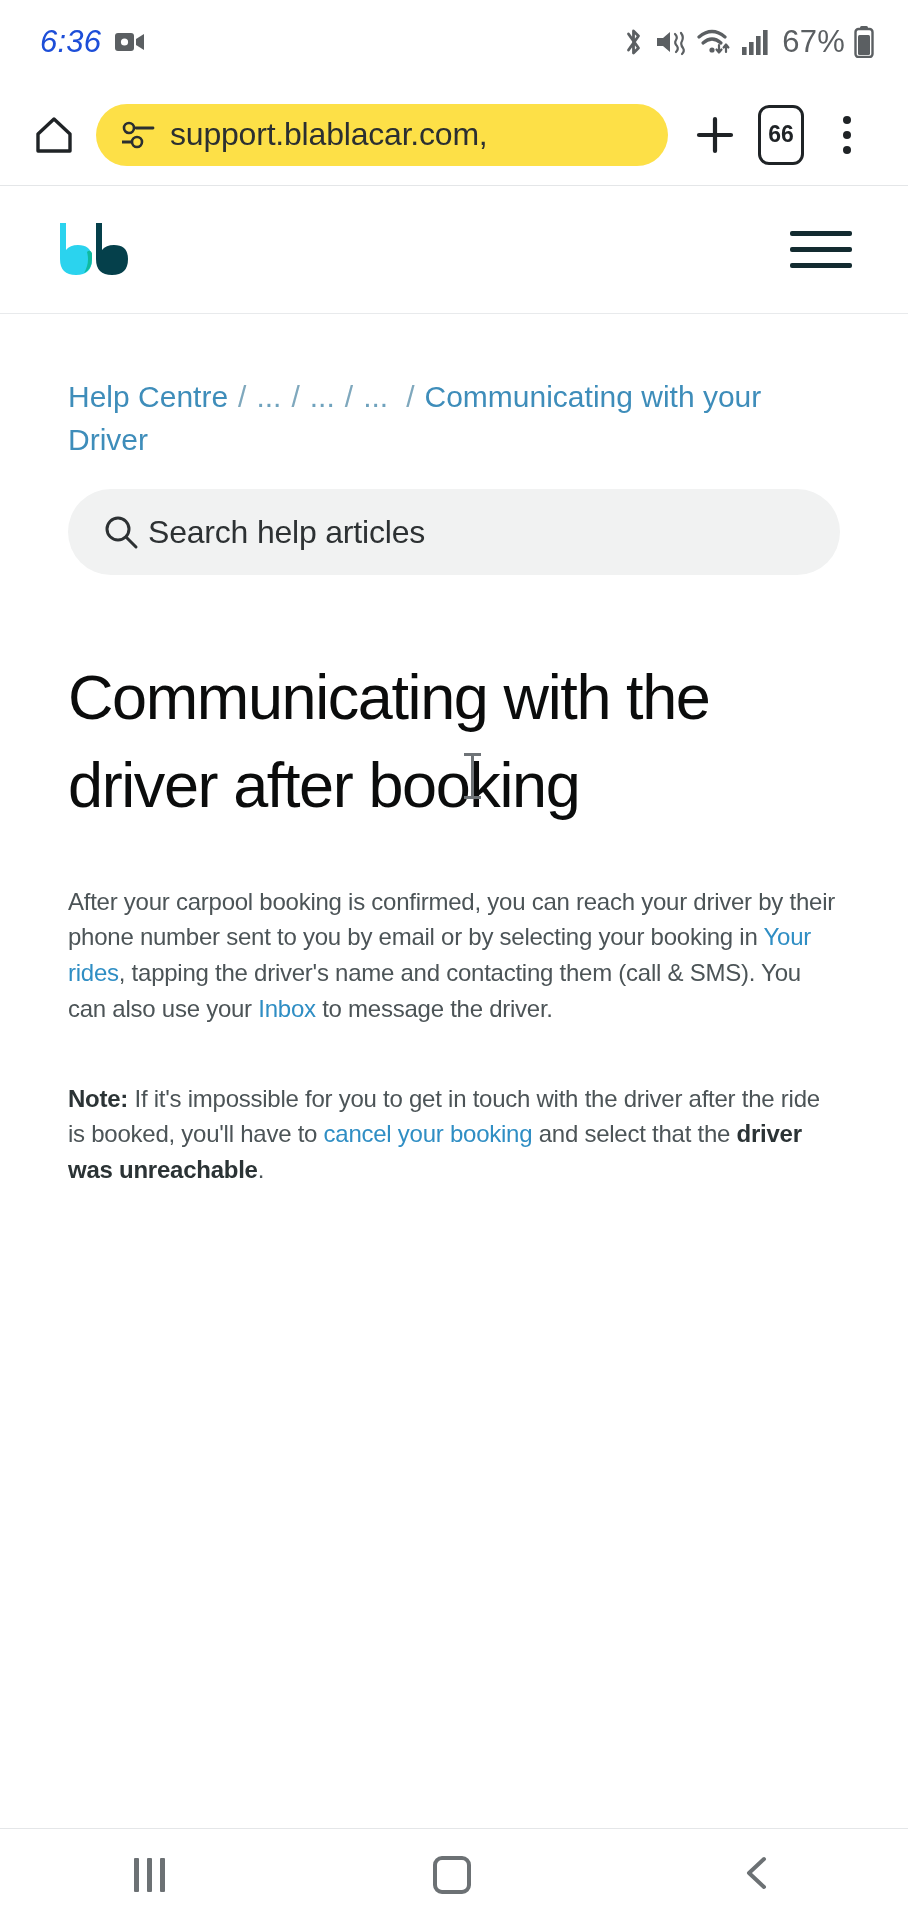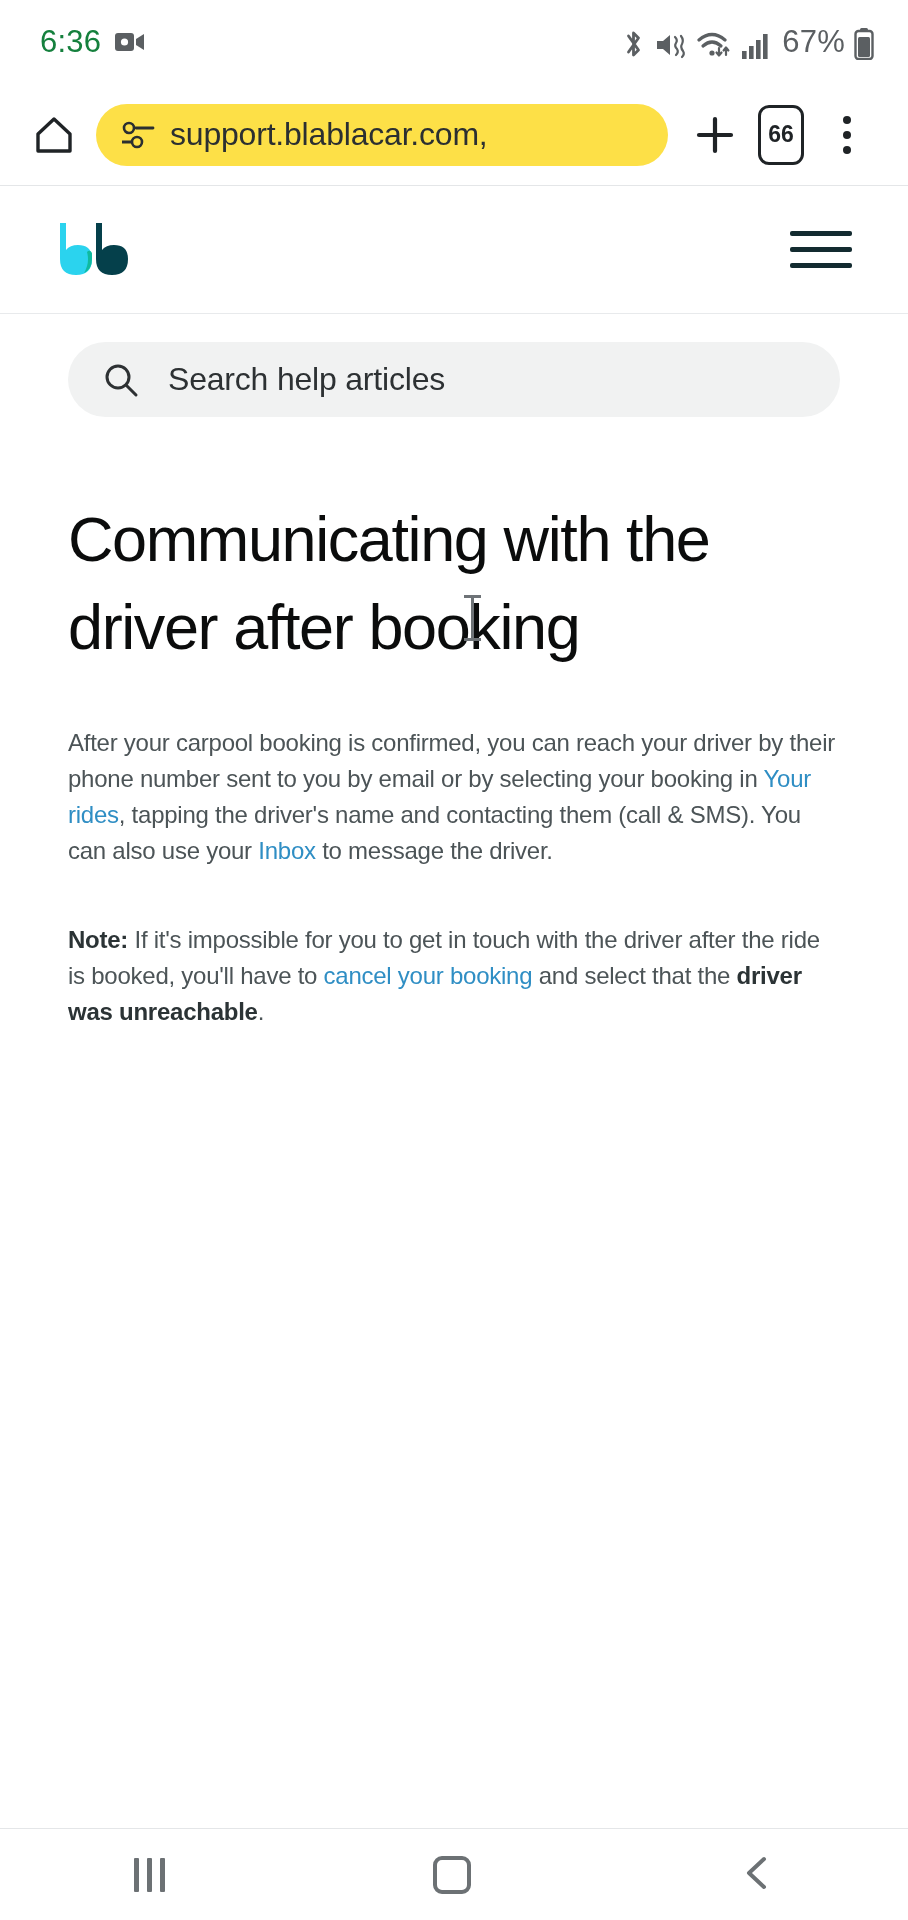--- a/index.html
+++ b/index.html
@@ -11,23 +11,23 @@
   }
 
   
   .statusbar{
     height:84px; width:100%;
     display:flex; align-items:center;
     padding:0 34px 0 40px;
     background:#ffffff;
   }
   .sb-left{ display:flex; align-items:center; gap:14px; }
-  .sb-time{ font-size:31px; color:#15803d; letter-spacing:.2px; }
+  .sb-time{ font-size:31px; color:#1d4ed8; letter-spacing:.2px;font-style:italic; }
   .sb-spacer{ flex:1; }
-  .sb-right{ display:flex; align-items:flex-end; gap:9px; }
+  .sb-right{ display:flex; align-items:center; gap:9px; }
   .sb-batt-text{ font-size:31px; color:#5b5f62; margin-left:5px; letter-spacing:.2px; }
   .ico{ display:inline-flex; align-items:center; justify-content:center; }
 
   
   .browserbar{
     height:102px; width:100%;
     display:flex; align-items:center;
     padding:0 28px 0 22px;
     background:#ffffff;
     border-bottom:1px solid #e4e6e8;
@@ -72,22 +72,22 @@
     font-size:30px; line-height:1.42;
     color:#5a96b8;
   }
   .breadcrumb a{ color:#3e8dba; text-decoration:none; }
   .breadcrumb .sep{ color:#7fa8bd; margin:0 10px; }
   .breadcrumb .dots{ color:#6fa2bd; }
   .breadcrumb .bc-indent{ margin-left:18px; }
 
   .searchwrap{ padding:28px 68px 0 68px; }
   .searchbar{
-    height:75px; background:#f1f2f2; border-radius:44px;
-    display:flex; align-items:center; gap:28px; padding:4px 34px;
+    height:86px; background:#f1f2f2; border-radius:44px;
+    display:flex; align-items:center; gap:8px; padding:4px 34px;
   }
   .searchph{ font-size:32px; color:#2d3133; letter-spacing:-.2px; }
 
   .article{ padding:78px 68px 0 68px; }
   h1.title{
     font-size:63px; line-height:1.40;
     font-weight:normal; color:#0b0c0c;
     letter-spacing:-1.4px;
     position:relative;
   }
@@ -226,20 +226,23 @@
   </div>
   <div class="hamburger">
     <i></i>
       <i></i>
       <i></i>
   </div>
 </div>
 
 <div class="content">
 
+  <div class="breadcrumb">
+    <a href="#">Help Centre</a><span class="sep">/</span><a href="#" class="dots">...</a><span class="sep">/</span><a href="#" class="dots">...</a><span class="sep">/</span><a href="#" class="dots">...</a><span class="sep bc-indent">/</span><a href="#">Communicating with your Driver</a>
+  </div>
 
   <div class="searchwrap">
     <div class="searchbar">
       <span class="ico">
         <svg width="38" height="38" viewBox="0 0 38 38">
           <circle cx="16" cy="16" r="11" fill="none" stroke="#2d3133" stroke-width="3"></circle>
           <line x1="24" y1="24" x2="34" y2="34" stroke="#2d3133" stroke-width="3" stroke-linecap="round"></line>
         </svg>
       </span>
       <span class="searchph">Search help articles</span>

